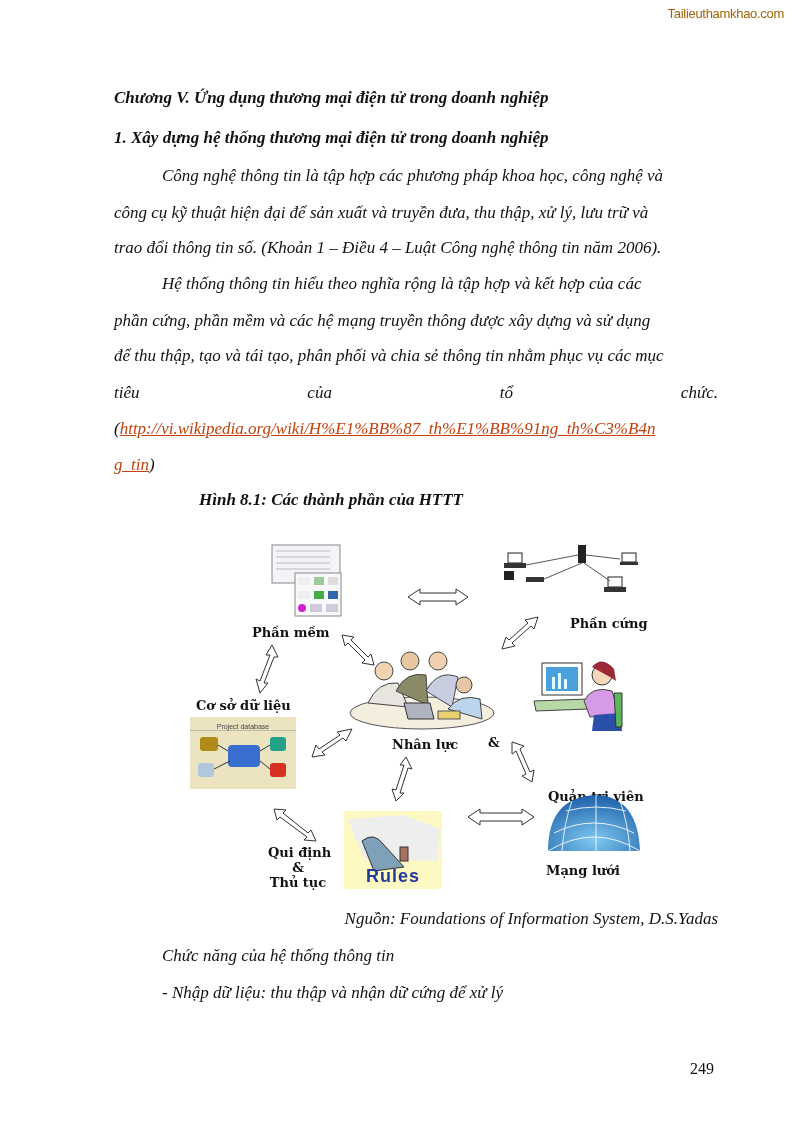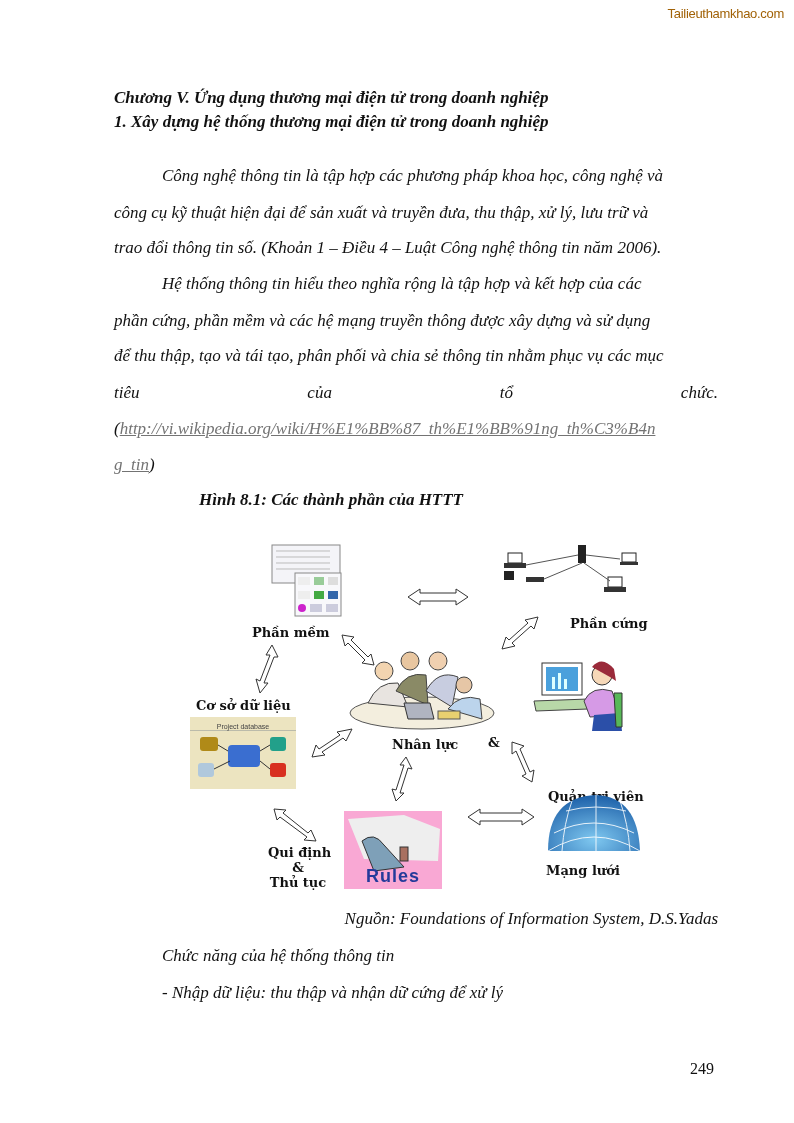--- a/index.html
+++ b/index.html
@@ -5,40 +5,40 @@
   html, body { margin: 0; padding: 0; background: #ffffff; }
   body { width: 794px; height: 1123px; position: relative; overflow: hidden;
          font-family: "Liberation Serif", "DejaVu Serif", serif; color: #111; }
   .watermark { position: absolute; top: 6px; right: 10px;
                font-family: "Liberation Sans", "DejaVu Sans", sans-serif;
                font-size: 13px; color: #a16207; letter-spacing: -0.3px; }
   .line { position: absolute; left: 114px; width: 604px; font-size: 17px; line-height: 20px; white-space: nowrap; font-style: italic; }
   .bold { font-weight: bold; }
   .indent { left: 162px; width: 556px; }
   .justify-spread { display: flex; justify-content: space-between; }
-  a.link { color: #737373; text-decoration: underline; }
+  a.link { color: #c2410c; text-decoration: underline; }
   .caption { position: absolute; left: 0; width: 662px; text-align: center; top: 490px;
              font-size: 17px; font-weight: bold; font-style: italic; }
   .source { position: absolute; right: 76px; top: 909px; font-size: 17px; font-style: italic; }
   .page-num { position: absolute; left: 690px; top: 1060px; font-size: 16px; }
 
   
   .diagram { position: absolute; left: 180px; top: 535px; width: 480px; height: 360px; }
   .dlabel { position: absolute; font-weight: bold; font-size: 13px; color: #111;
             font-family: "DejaVu Serif", serif; white-space: nowrap; }
   .arrow { position: absolute; }
   .thumb { position: absolute; }
 </style>
 </head>
 <body>
 
 <div class="watermark">Tailieuthamkhao.com</div>
 
 <div class="line bold" style="top:88px;">Chương V. Ứng dụng thương mại điện tử trong doanh nghiệp</div>
-<div class="line bold" style="top:112px;">1. Xây dựng hệ thống thương mại điện tử trong doanh nghiệp</div>
+<div class="line bold" style="top:128px;">1. Xây dựng hệ thống thương mại điện tử trong doanh nghiệp</div>
 
 <div class="line indent" style="top:166px;">Công nghệ thông tin là tập hợp các phương pháp khoa học, công nghệ và</div>
 <div class="line" style="top:203px;">công cụ kỹ thuật hiện đại để sản xuất và truyền đưa, thu thập, xử lý, lưu trữ và</div>
 <div class="line" style="top:238px;">trao đổi thông tin số. (Khoản 1 – Điều 4 – Luật Công nghệ thông tin năm 2006).</div>
 
 <div class="line indent" style="top:274px;">Hệ thống thông tin hiểu theo nghĩa rộng là tập hợp và kết hợp của các</div>
 <div class="line" style="top:311px;">phần cứng, phần mềm và các hệ mạng truyền thông được xây dựng và sử dụng</div>
 <div class="line" style="top:346px;">để thu thập, tạo và tái tạo, phân phối và chia sẻ thông tin nhằm phục vụ các mục</div>
 <div class="line justify-spread" style="top:383px;">
   <span>tiêu</span>
@@ -170,21 +170,21 @@
   </svg>
 
   <svg class="arrow" style="left:92px;top:272px;" width="46" height="36">
     <polygon points="2,2 14,3 11,6 36,26 39,23 44,34 32,33 35,30 8,10 5,13" fill="#fff" stroke="#333"></polygon>
   </svg>
 
   <svg class="arrow" style="left:286px;top:272px;" width="70" height="20">
     <polygon points="2,10 14,2 14,6 56,6 56,2 68,10 56,18 56,14 14,14 14,18" fill="#fff" stroke="#333"></polygon>
   </svg>
 
-  <div class="thumb" style="left:164px;top:276px;width:98px;height:78px;background:#f9a8d4;">
+  <div class="thumb" style="left:164px;top:276px;width:98px;height:78px;background:#fef9c3;">
     <svg width="98" height="60">
       <polygon points="4,8 60,4 96,18 94,50 20,48" fill="#eeeeee"></polygon>
       <path d="M18 30 Q30 20 40 34 L60 56 L30 60 Z" fill="#7ea0b8" stroke="#333"></path>
       <rect x="56" y="36" width="8" height="14" fill="#a87060" stroke="#333"></rect>
     </svg>
     <div style="position:absolute;left:0;bottom:2px;width:98px;text-align:center;font-family:'Liberation Sans',sans-serif;font-weight:bold;font-size:18px;color:#243a9a;letter-spacing:1px;">Rules</div>
   </div>
 
   <div class="dlabel" style="left:88px;top:310px;width:60px;">Qui định</div>
   <div class="dlabel" style="left:88px;top:325px;text-align:center;width:60px;">&amp;</div>

